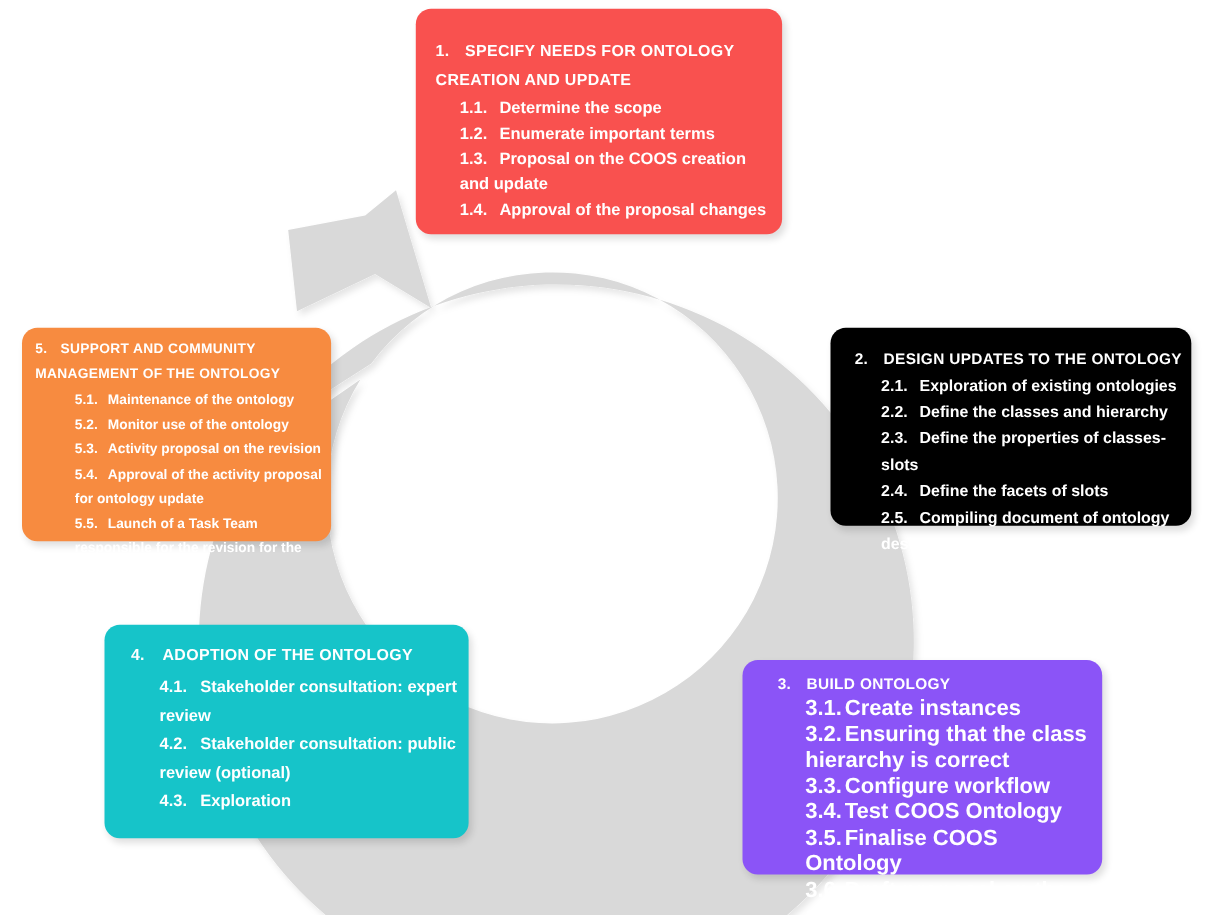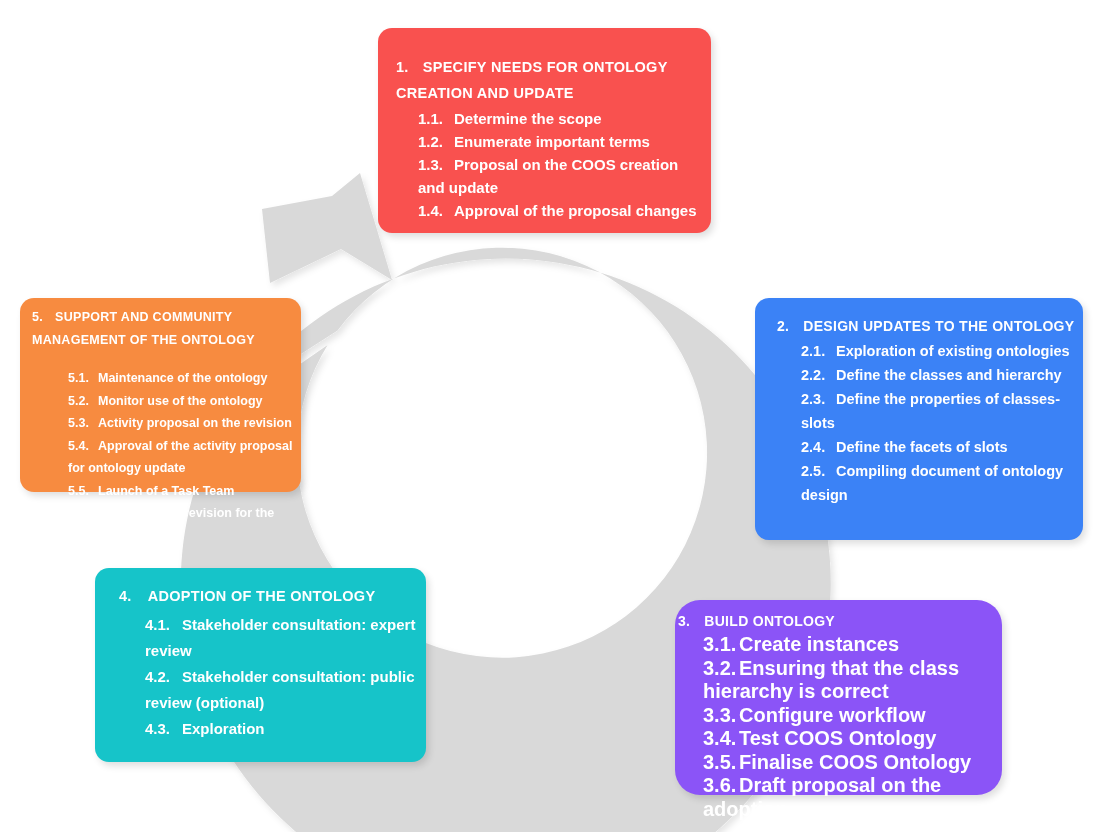--- a/index.html
+++ b/index.html
@@ -54,52 +54,50 @@
   }
 
   
   #box-1 {
     left: 378px;
     top: 8px;
     width: 333px;
     height: 205px;
     background: #f9514f;
     padding: 26px 14px 10px 18px;
-    margin-top: 20px;
   }
   #box-1 .stage-title { font-size: 14.5px; line-height: 26px; }
   #box-1 .stage-title .num { margin-right: 14px; }
   #box-1 .stage-list { margin-top: 1px; padding-left: 22px; }
   #box-1 .stage-list li { font-size: 15px; line-height: 23px; }
   #box-1 .stage-list li .num { width: 36px; }
 
   
   #box-2 {
     left: 755px;
     top: 298px;
     width: 328px;
-    height: 242px;
-    background: #3b82f6;
+    height: 180px;
+    background: #000000;
     padding: 17px 8px 10px 22px;
   }
   #box-2 .stage-title { font-size: 14px; line-height: 22px; }
   #box-2 .stage-title .num { margin-right: 14px; }
   #box-2 .stage-list { margin-top: 2px; padding-left: 24px; }
   #box-2 .stage-list li { font-size: 14.5px; line-height: 24px; }
   #box-2 .stage-list li .num { width: 35px; }
 
   
   #box-3 {
     left: 675px;
     top: 600px;
     width: 327px;
     height: 195px;
     background: #8b54f7;
-    padding: 10px 8px 8px 3px;
-    border-radius: 25px;
+    padding: 10px 8px 8px 32px;
   }
   #box-3 .stage-title { font-size: 14px; line-height: 22px; }
   #box-3 .stage-title .num { margin-right: 14px; }
   #box-3 .stage-list { margin-top: 1px; padding-left: 25px; }
   #box-3 .stage-list li { font-size: 20px; line-height: 23.5px; }
   #box-3 .stage-list li .num { width: 36px; }
 
   
   #box-4 {
     left: 95px;
@@ -119,21 +117,21 @@
   #box-5 {
     left: 20px;
     top: 298px;
     width: 281px;
     height: 194px;
     background: #f78b40;
     padding: 8px 6px 8px 12px;
   }
   #box-5 .stage-title { font-size: 12.5px; line-height: 23px; }
   #box-5 .stage-title .num { margin-right: 12px; }
-  #box-5 .stage-list { margin-top: 15px; padding-left: 36px; }
+  #box-5 .stage-list { margin-top: 0; padding-left: 36px; }
   #box-5 .stage-list li { font-size: 12.5px; line-height: 22.5px; }
   #box-5 .stage-list li .num { width: 30px; }
 </style>
 </head>
 <body>
 
 <div id="canvas">
 
   <svg id="cycle-ring" viewBox="0 0 1115 832">
     <defs>

